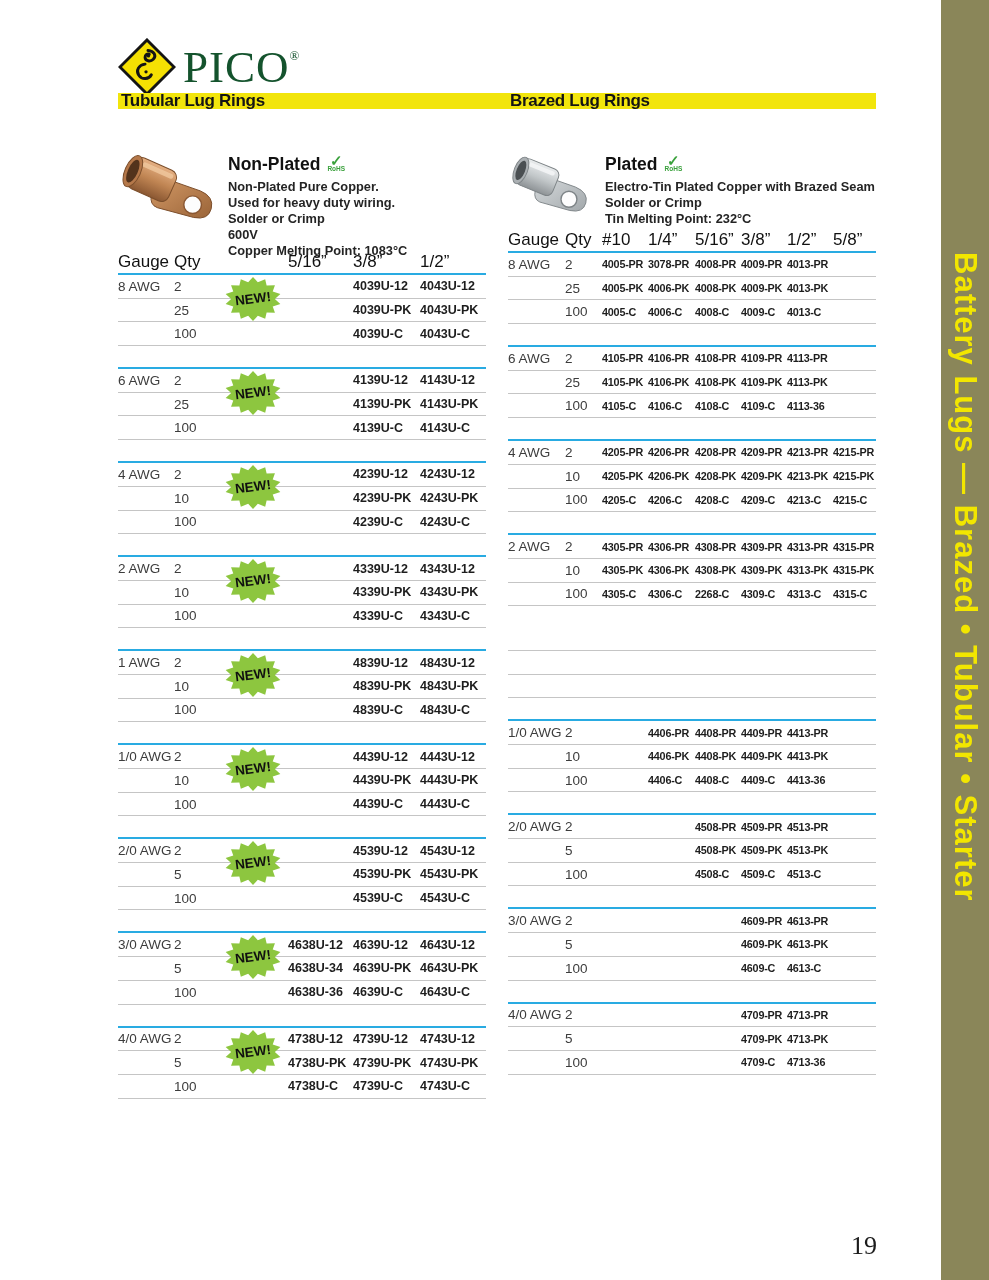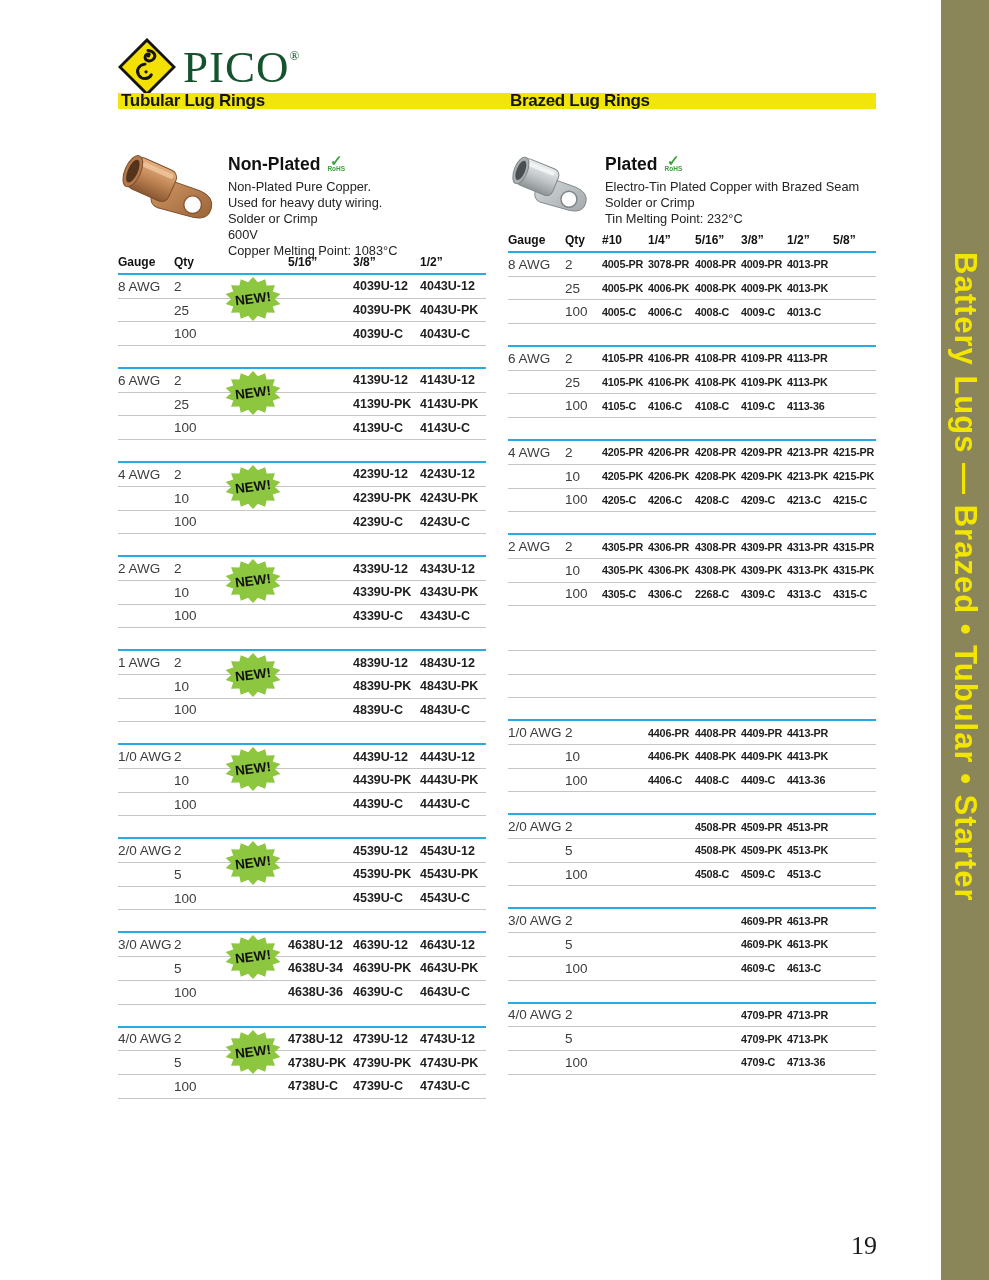--- a/index.html
+++ b/index.html
@@ -38,31 +38,31 @@
   .prod-img{position:absolute;left:0;}
   .section.left .prod-img{top:6px;width:108px;height:86px;}
   .section.right .prod-img{top:10px;width:90px;height:76px;}
   .prod-info{position:absolute;top:2px;margin-top:12px;}
   .section.left .prod-info{left:110px;}
   .section.right .prod-info{left:97px;}
   .prod-title{display:flex;align-items:flex-start;font-size:17.5px;font-weight:bold;color:#111;}
   .rohs{display:inline-flex;flex-direction:column;align-items:center;margin-left:7px;margin-top:1px;line-height:1;}
   .rohs-check{color:var(--rohsgreen);font-size:15px;font-weight:bold;line-height:11px;}
   .rohs-label{color:var(--rohsgreen);font-size:6.5px;font-weight:bold;}
-  .prod-desc{margin-top:4px;font-size:12.8px;line-height:16px;color:#242424;}
+  .prod-desc{margin-top:4px;font-size:12.8px;line-height:16px;color:#242424;font-weight:bold;}
 
   
   .tbl{position:absolute;width:368px;}
   .tbl.ltable{left:118px;top:250px;}
   .tbl.rtable{left:508px;top:228px;}
   .trow{display:grid;height:22.7px;align-items:center;}
   .ltable .trow{grid-template-columns:56px 50px 64px 65px 67px 66px;}
   .rtable .trow{grid-template-columns:57px 37px 46px 47px 46px 46px 46px 42px;}
   .trow.thead{height:23px;border-bottom:none;}
-  .thead .cell{font-weight:bold;font-size:12px;color:#111;}
+  .thead .cell{font-weight:normal;font-size:17px;color:#111;}
   .tgroup{position:relative;border-top:2px solid var(--cyan);margin-bottom:21px;}
   .tgroup.empty{border-top:none;}
   .tgroup .trow{border-bottom:1px solid var(--grayline);}
   .cell{white-space:nowrap;overflow:visible;}
   .cell.gauge,.cell.qty{font-size:13.5px;color:#3c3c3c;}
   .cell.part{font-weight:bold;color:#1d1d1d;}
   .ltable .cell.part{font-size:12.5px;}
   .rtable .cell.part{font-size:10.8px;letter-spacing:-0.2px;}
 
   

